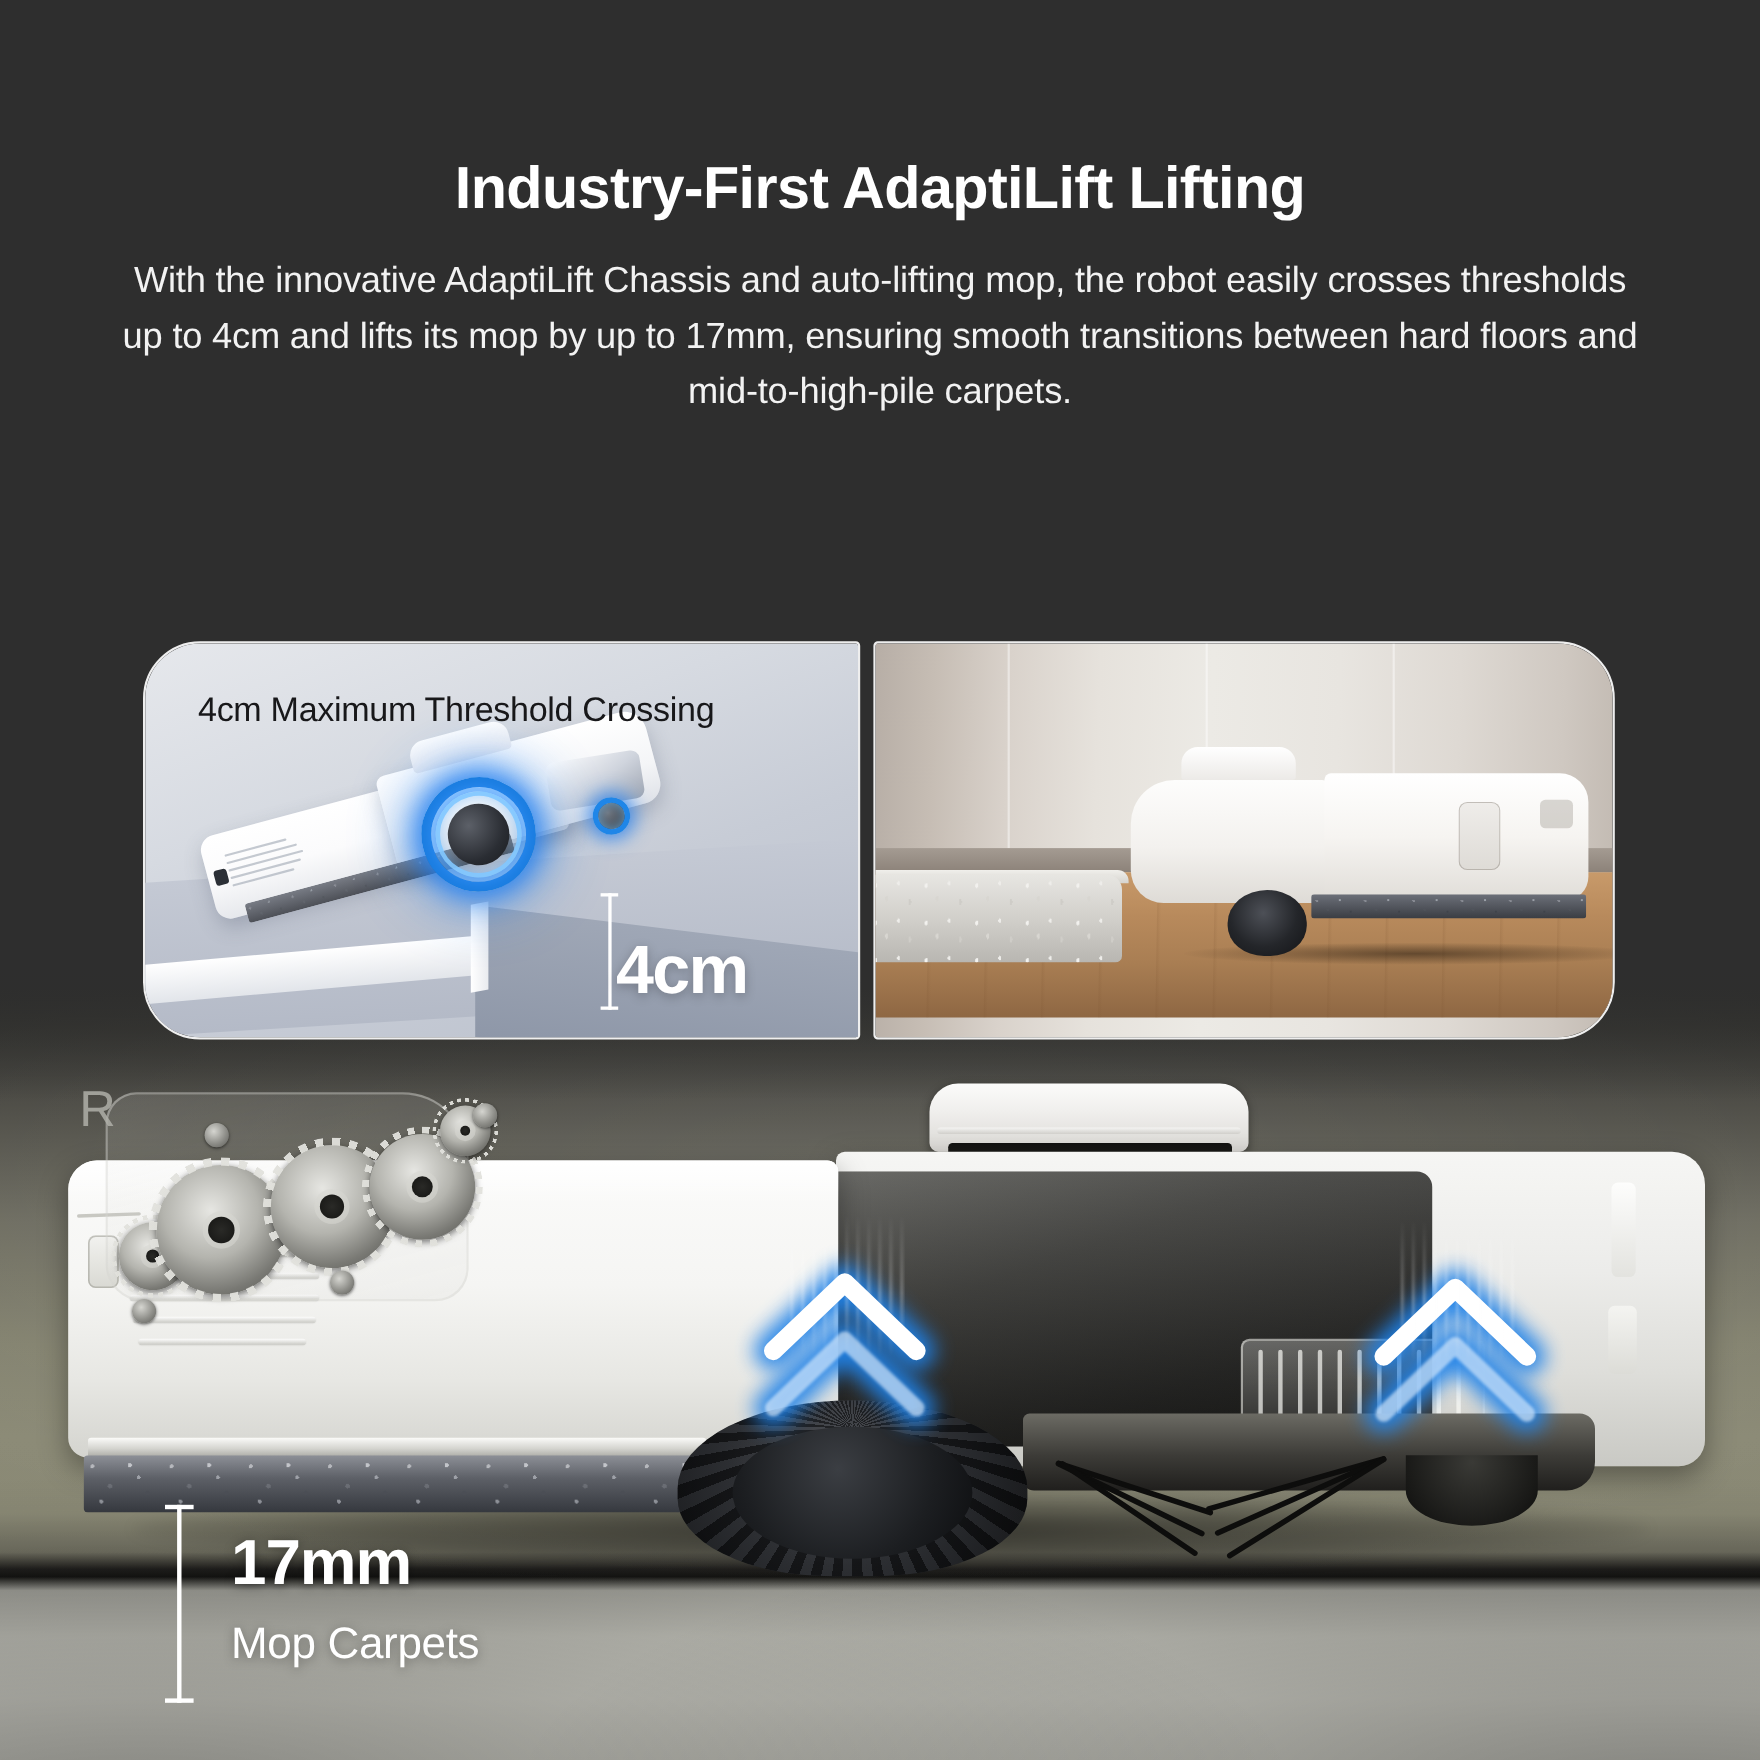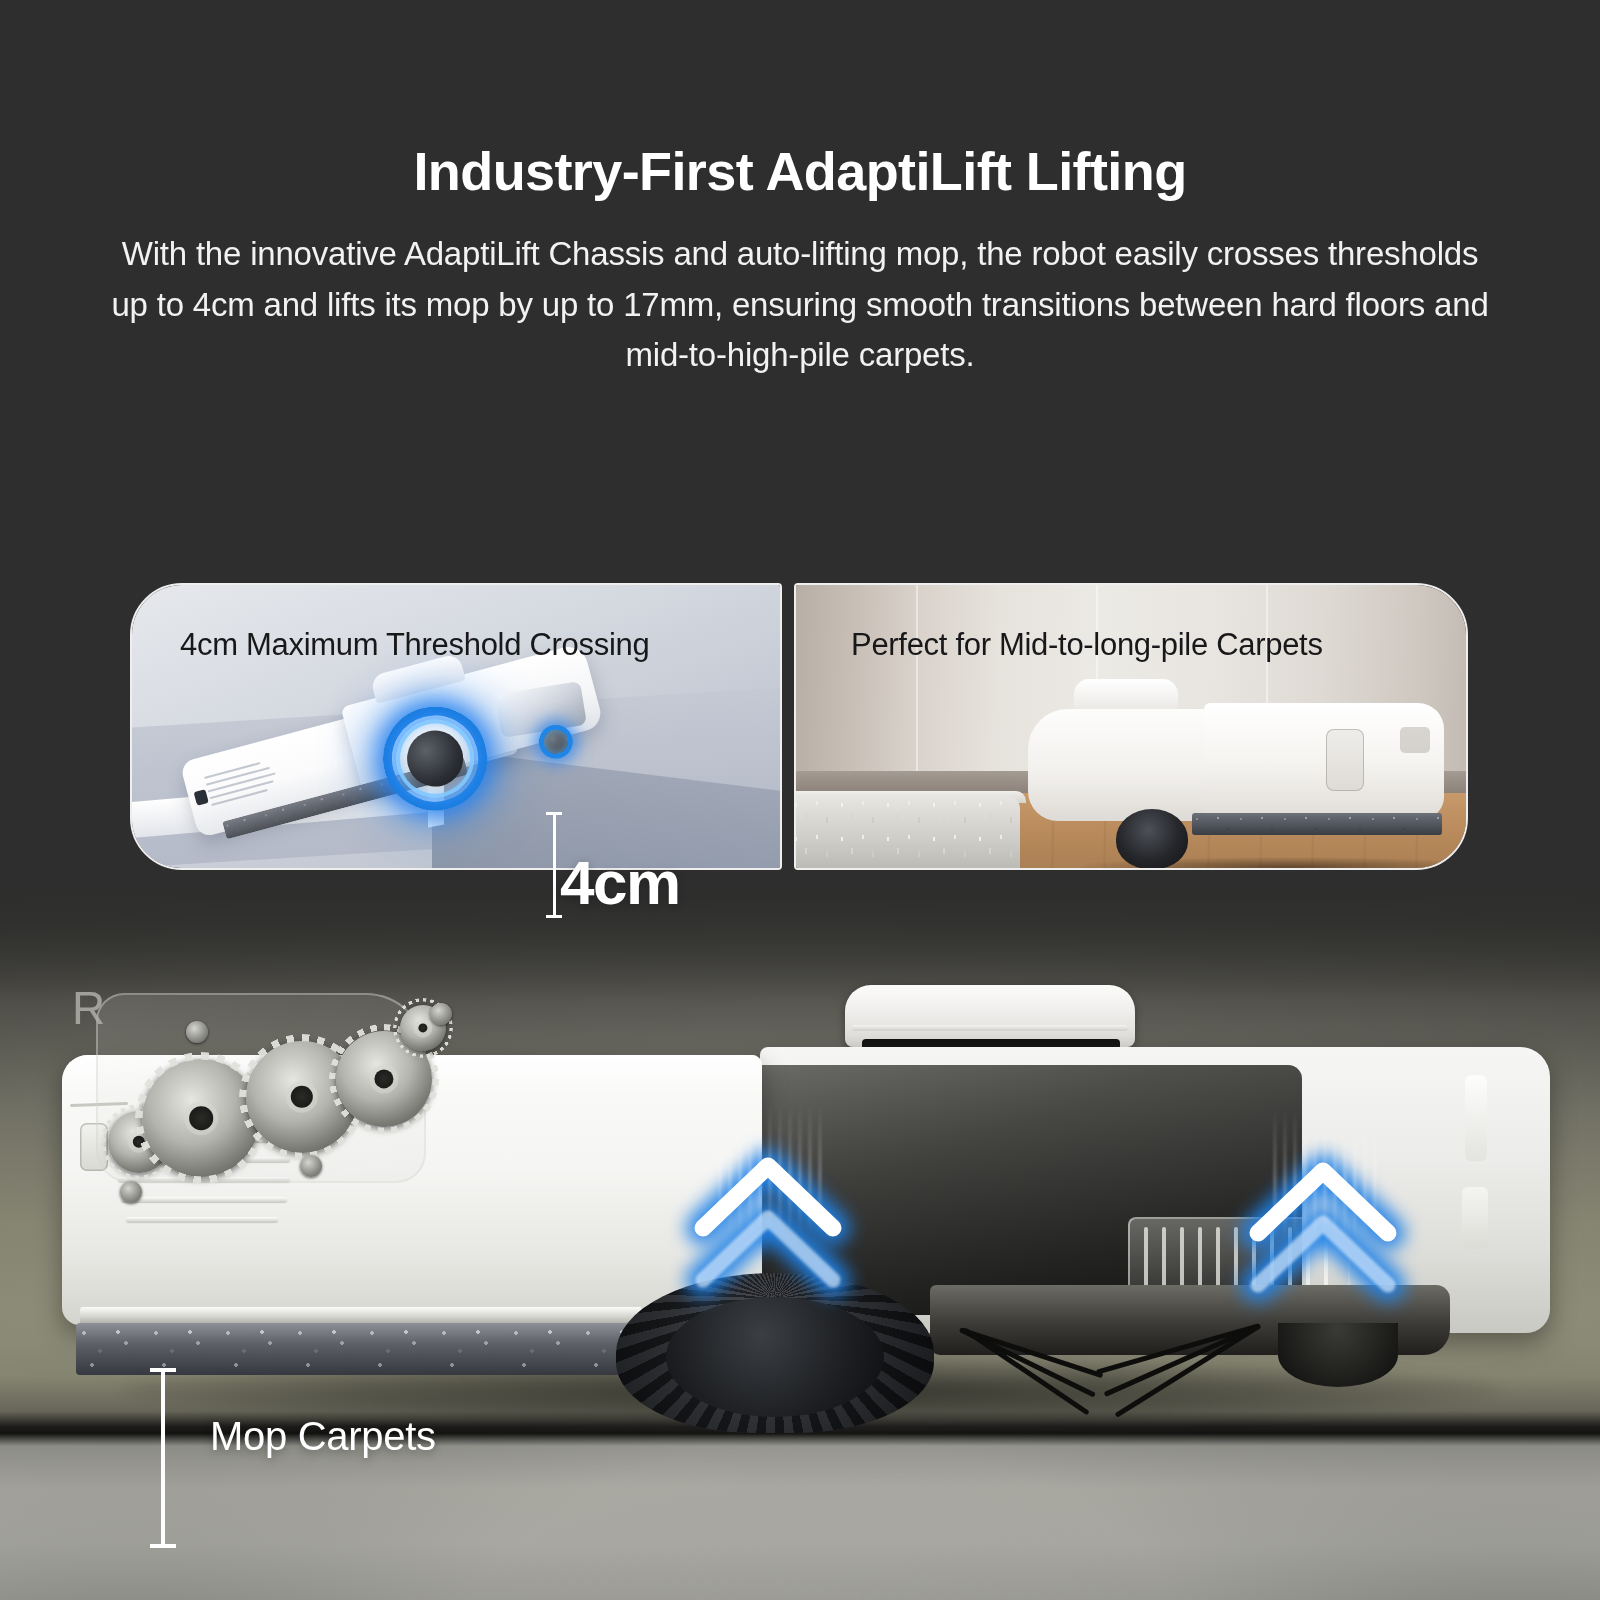--- a/index.html
+++ b/index.html
@@ -62,21 +62,21 @@
   }
   .subtitle {
     margin:28px auto 0; width:1400px;
     font-size:33px; color:#f2f2f2; line-height:1.52;
     letter-spacing:-0.2px;
   }
 
   
   .cards { position:absolute; left:130px; top:583px; width:1338px; height:338px; display:flex; gap:12px; }
   .card {
-    position:relative; height:287px; overflow:hidden;
+    position:relative; height:362px; overflow:hidden;
     border:2px solid rgba(255,255,255,0.92);
   }
   .card-left  { width:652px; border-radius:52px 4px 4px 52px; }
   .card-right { width:674px; border-radius:4px 52px 52px 4px; }
   .card-heading {
     position:absolute; left:0; top:42px; width:100%;
     text-align:center; font-size:31px; color:#18181a;
     letter-spacing:-0.3px; z-index:6;
   }
   .card-left .card-heading { text-align:left; padding-left:48px; }
@@ -644,21 +644,20 @@
         <div class="rc-shadow"></div>
         <div class="rc-dome"></div>
         <div class="rc-bodyL"></div>
         <div class="rc-bodyR"></div>
         <div class="rc-panel"></div>
         <div class="rc-slot"></div>
         <div class="rc-mop"></div>
         <div class="rc-wheel"></div>
       </div>
 
-      <div class="card-heading">Perfect for Mid-to-long-pile Carpets</div>
     </div>
   </div>
 
   <div class="lc-measure">
     <div class="m-line">
       <div class="cap-t"></div>
       <div class="bar"></div>
       <div class="cap-b"></div>
     </div>
   </div>
@@ -758,16 +757,17 @@
   </div>
 
   <div class="mm-measure">
     <div class="mm-line">
       <div class="cap-t"></div>
       <div class="bar"></div>
       <div class="cap-b"></div>
     </div>
   </div>
   <div class="mm-text">
+    <div class="mm-value">17mm</div>
     <div class="mm-label">Mop Carpets</div>
   </div>
 
 </div>
 
 </body></html>

